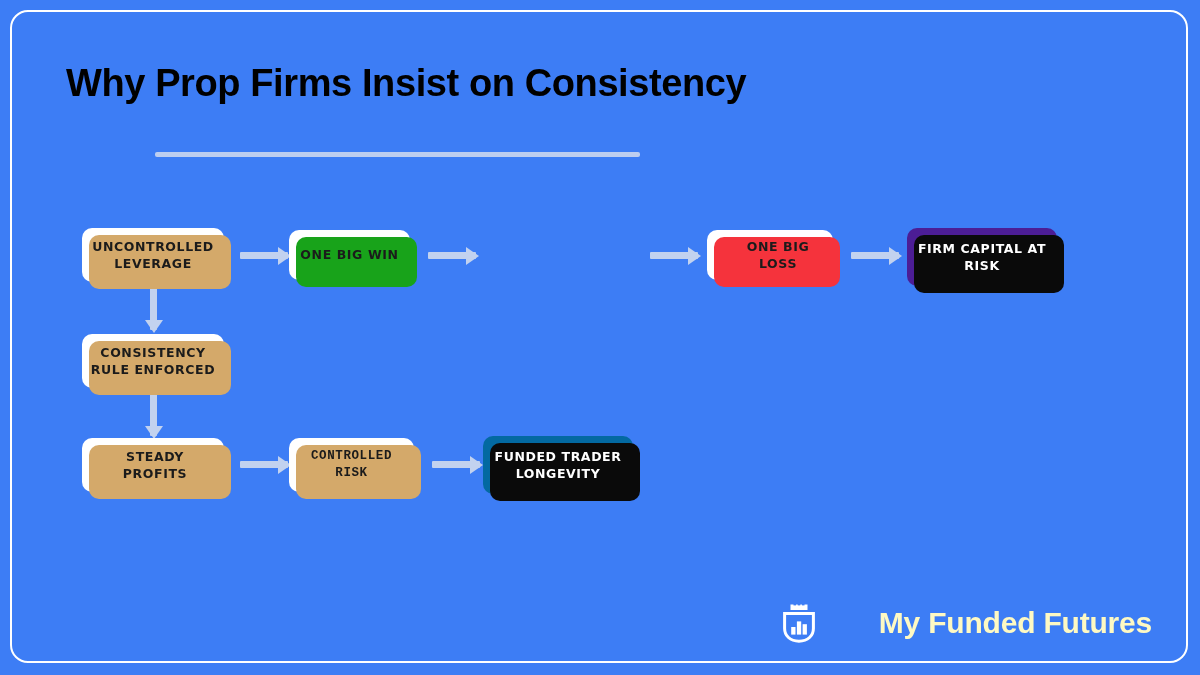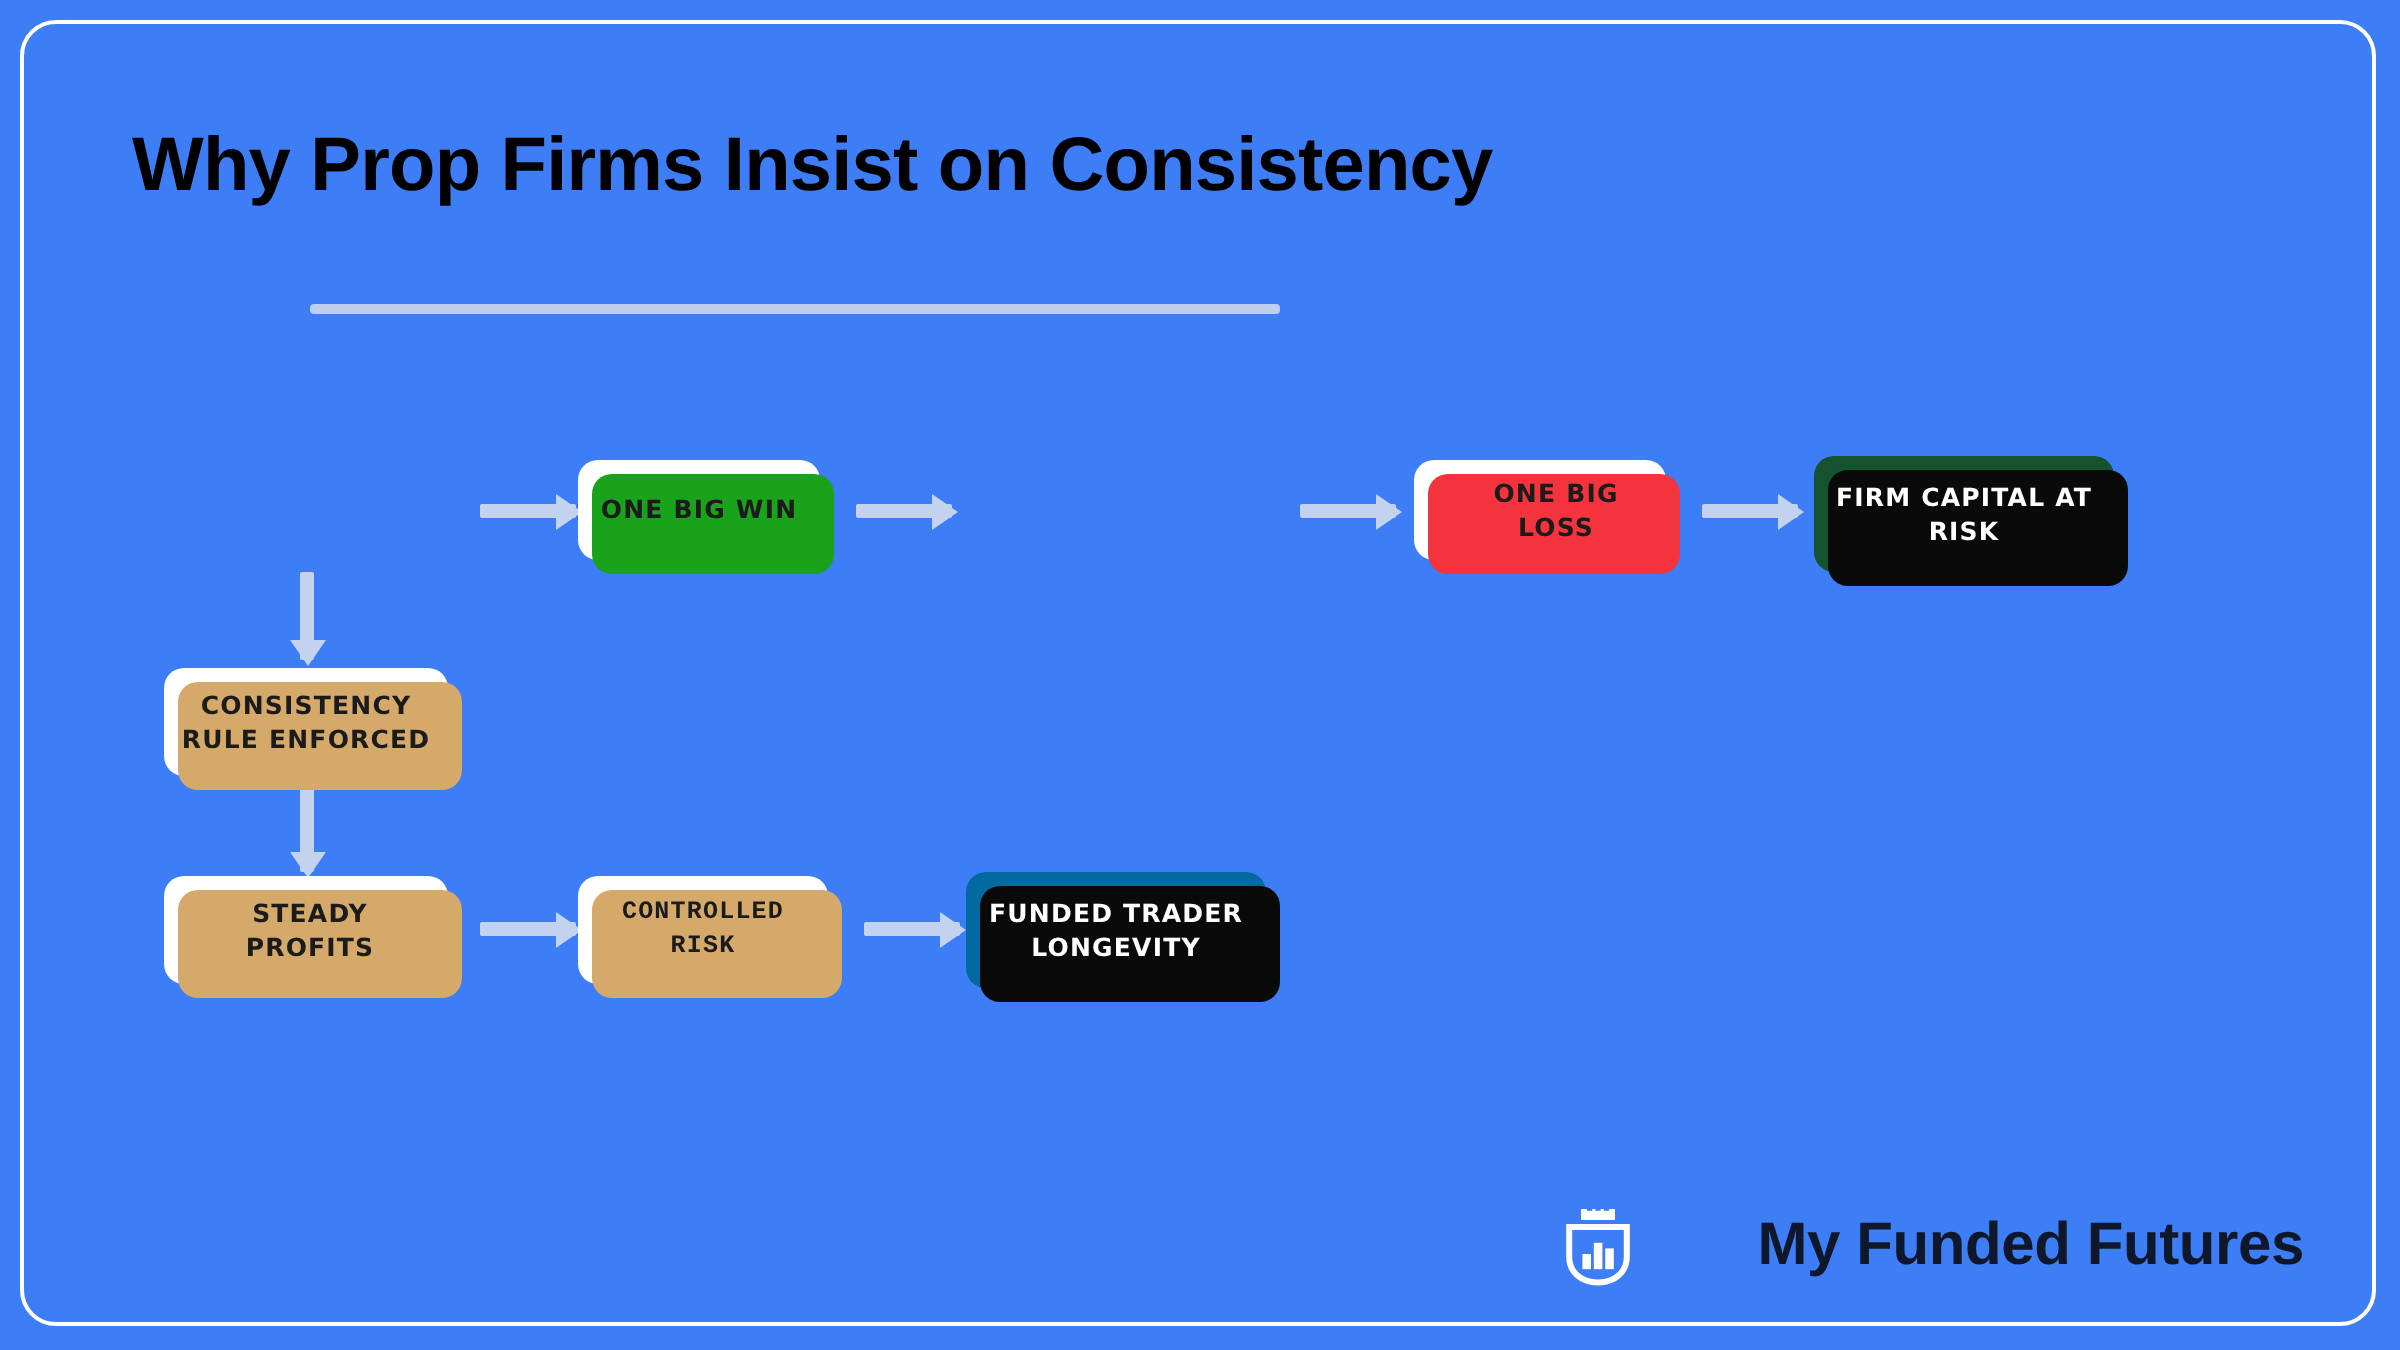--- a/index.html
+++ b/index.html
@@ -64,21 +64,21 @@
     line-height: 1.38;
     letter-spacing: 0.6px;
     text-transform: uppercase;
     padding: 4px 8px;
   }
   .node.white {
     background: #ffffff;
     color: #1b1b1b;
   }
   .node.filled-red {
-    background: #14532d;
+    background: #4c1d95;
     color: #ffffff;
   }
   .node.filled-green {
     background: #0369a1;
     color: #ffffff;
   }
   
   .node::after {
     content: "";
     position: absolute;
@@ -136,36 +136,37 @@
     bottom: 32px;
     display: flex;
     align-items: center;
     gap: 13px;
   }
   .logo-mark { width: 38px; height: 40px; display: block; }
   .logo-text {
     font-family: "Liberation Sans", sans-serif;
     font-weight: bold;
     font-size: 30px;
-    color: #0f172a;
+    color: #fef9c3;
     letter-spacing: -0.2px;
     white-space: nowrap;
     margin-left: 48px;
   }
 </style>
 </head>
 <body>
 
 <div class="slide">
 
   <div class="frame"></div>
 
   <div class="title">Why Prop Firms Insist on Consistency</div>
   <div class="divider"></div>
 
+  <div class="node white sh-tan" style="left:82px; top:228px; width:142px; height:54px;">UNCONTROLLED LEVERAGE</div>
 
   <div class="arrow-h" style="left:240px; top:252px; width:48px;"></div>
 
   <div class="node white sh-green" style="left:289px; top:230px; width:121px; height:50px;">ONE BIG WIN</div>
 
   <div class="arrow-h" style="left:428px; top:252px; width:48px;"></div>
 
 
   <div class="arrow-h" style="left:650px; top:252px; width:48px;"></div>
 

